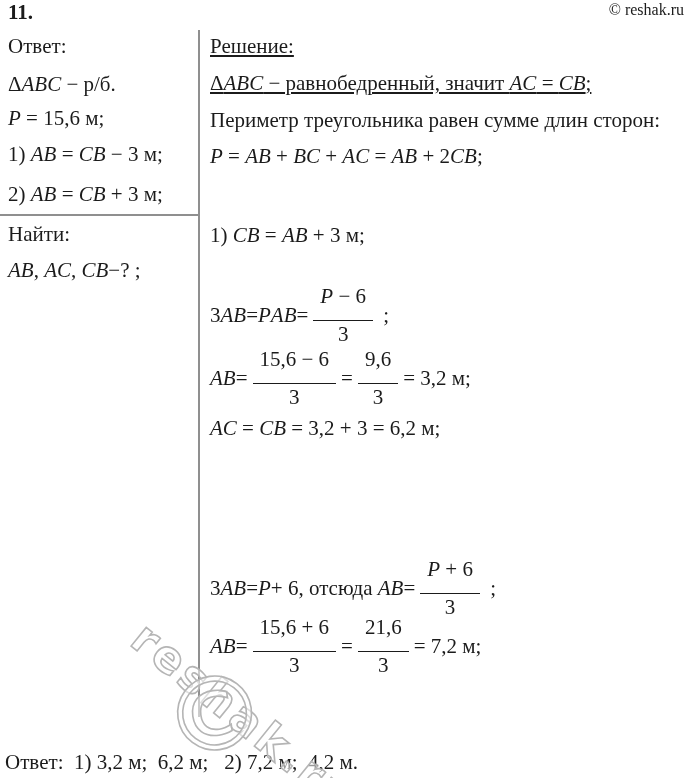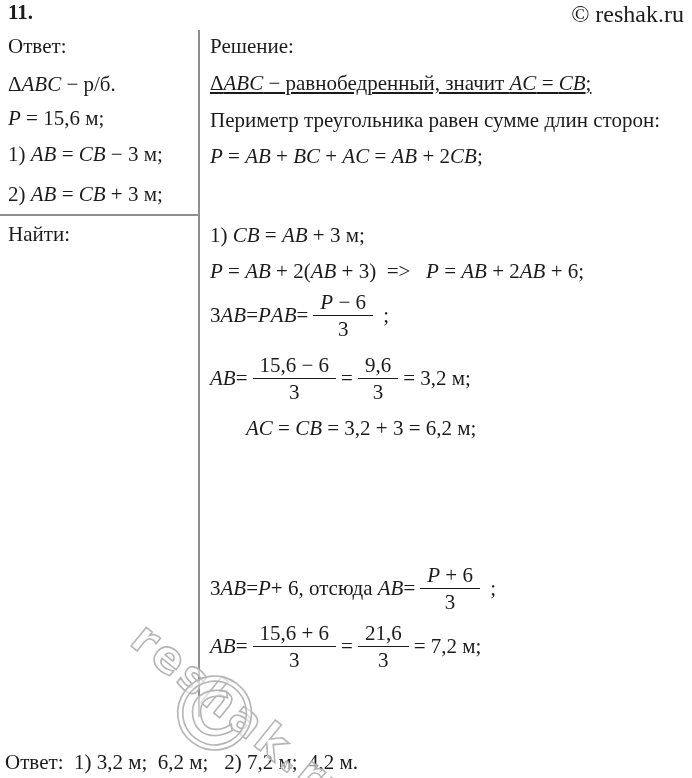--- a/index.html
+++ b/index.html
@@ -7,38 +7,38 @@
     position:relative;width:692px;height:778px;background:#ffffff;
     font-family:"Liberation Serif","DejaVu Serif",serif;
     color:#1b1b1b;font-size:21px;overflow:hidden;
   }
   .row{position:absolute;white-space:nowrap;line-height:26px;}
   .row.fr{display:flex;align-items:center;height:64px;}
   .left{left:8px;}
   .right{left:210px;}
   .mi{font-style:italic;}
   .frac{display:inline-flex;flex-direction:column;align-items:center;margin:0 5px;text-align:center;}
-  .frac .num{padding:0 7px 1px;border-bottom:1.6px solid #1b1b1b;line-height:24px;}
+  .frac .num{padding:0 7px 12px;border-bottom:1.6px solid #1b1b1b;line-height:24px;}
   .frac .den{padding-top:1px;line-height:24px;}
 
   #problem-number{position:absolute;left:8px;top:0;font-weight:bold;}
-  #copyright{position:absolute;top:1px;right:8px;font-size:24px;margin-left:40px;}
+  #copyright{position:absolute;top:1px;right:8px;font-size:16px;margin-left:40px;}
 
   #divider-v{position:absolute;left:198px;top:30px;width:1.6px;height:687px;background:#8f8f8f;}
   #divider-h{position:absolute;left:0;top:214px;width:198px;height:1.6px;background:#8f8f8f;}
 
   #given-title{top:33px;}
   #g0{top:71px;text-align:center;} #g1{top:105px;} #g2{top:141px;} #g3{top:181px;}
   #find-title{top:221px;} #f0{top:257px;}
 
-  #sol-title{top:33px;}
+  #sol-title{top:33px;text-decoration:underline;}
   #s0{top:70px;text-decoration:underline;} #s1{top:107px;} #s2{top:143px;}
   #s3{top:222px;} #s4{top:258px;}
   #s5{top:283px;} #s6{top:346px;}
-  #s7{top:415px;margin-left:36px;} #s8{top:489px;} #s9{top:527px;}
+  #s7{top:415px;} #s8{top:489px;} #s9{top:527px;}
   #s10{top:556px;} #s11{top:614px;}
   #s12{top:687px;}
   #answer{top:749px;left:5px;}
 
   #wm-text{
     position:absolute;left:154px;top:612px;z-index:6;
     transform:rotate(39deg);transform-origin:left top;
     font-family:"DejaVu Sans","Liberation Sans",sans-serif;
     font-weight:bold;font-size:44px;letter-spacing:4px;
     color:rgba(255,255,255,0.55);
@@ -63,27 +63,27 @@
 
   <div id="divider-v"></div>
   <div id="divider-h"></div>
 
   <div class="row left" id="given-title">Ответ:</div>
   <div class="row left" id="g0"><span class="tx">Δ</span><span class="mi">ABC</span><span class="tx"> − р/б.</span></div>
   <div class="row left" id="g1"><span class="mi">P</span><span class="tx"> = 15,6 м;</span></div>
   <div class="row left" id="g2"><span class="tx">1) </span><span class="mi">AB</span><span class="tx"> = </span><span class="mi">CB</span><span class="tx"> − 3 м;</span></div>
   <div class="row left" id="g3"><span class="tx">2) </span><span class="mi">AB</span><span class="tx"> = </span><span class="mi">CB</span><span class="tx"> + 3 м;</span></div>
   <div class="row left" id="find-title">Найти:</div>
+  <div class="row left" id="f0"><span class="mi">AB</span><span class="tx">, </span><span class="mi">AC</span><span class="tx">, </span><span class="mi">CB</span><span class="tx">−? ;</span></div>
 
   <div class="row right" id="sol-title">Решение:</div>
   <div class="row right" id="s0"><span class="tx">Δ</span><span class="mi">ABC</span><span class="tx"> − равнобедренный, значит </span><span class="mi">AC</span><span class="tx"> = </span><span class="mi">CB</span><span class="tx">;</span></div>
   <div class="row right" id="s1"><span class="tx">Периметр треугольника равен сумме длин сторон:</span></div>
   <div class="row right" id="s2"><span class="mi">P</span><span class="tx"> = </span><span class="mi">AB</span><span class="tx"> + </span><span class="mi">BC</span><span class="tx"> + </span><span class="mi">AC</span><span class="tx"> = </span><span class="mi">AB</span><span class="tx"> + 2</span><span class="mi">CB</span><span class="tx">;</span></div>
   <div class="row right" id="s3"><span class="tx">1) </span><span class="mi">CB</span><span class="tx"> = </span><span class="mi">AB</span><span class="tx"> + 3 м;</span></div>
-  <div class="row right" id="s4"><span class="mi">P</span><span class="tx"> = </span><span class="mi">AB</span><span class="tx"> + 2(</span><span class="mi">AB</span><span class="tx"> + 3)&nbsp;&nbsp;=&gt;&nbsp;&nbsp;&nbsp;</span><span class="mi">P</span><span class="tx"> = </span><span class="mi">AB</span><span class="tx"> + 2</span><span class="mi">AB</span><span class="tx"> + 6;</span></div>
   <div class="row right fr" id="s5">
       <span class="tx">3</span>
       <span class="mi">AB</span>
       <span class="tx"> = </span>
       <span class="mi">P</span>
       <span class="mi">AB</span>
       <span class="tx"> = </span>
       <span class="frac">
         <span class="num"><span class="mi">P</span><span class="tx"> − 6</span></span>
         <span class="den"><span class="tx">3</span></span>

